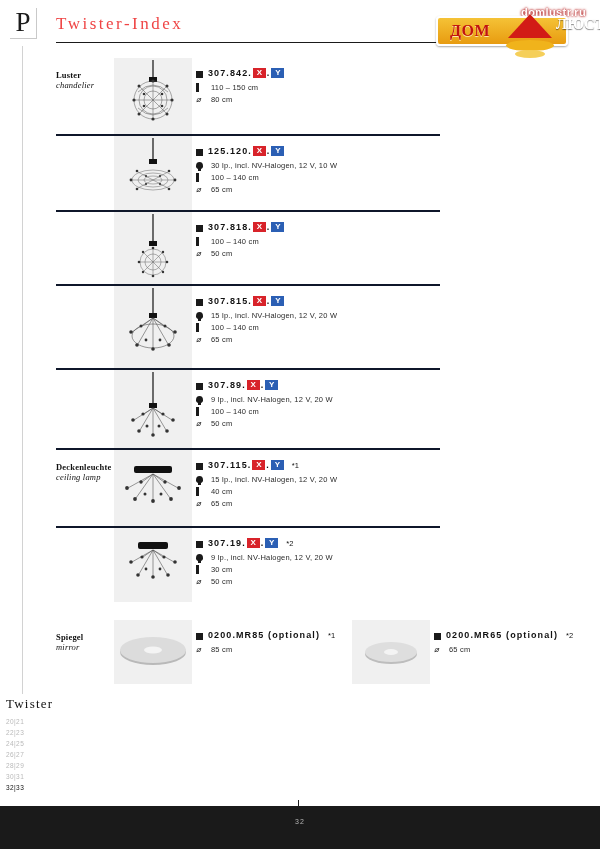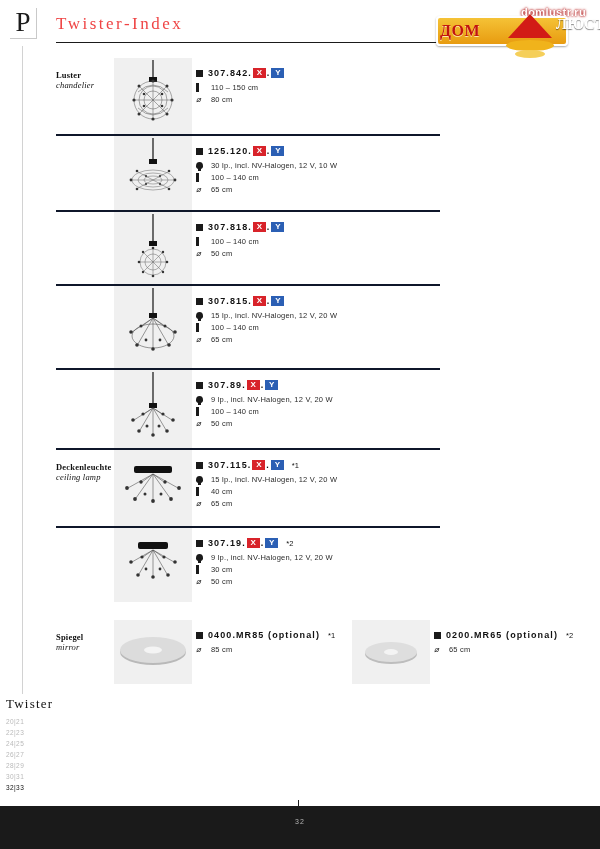--- a/index.html
+++ b/index.html
@@ -75,21 +75,21 @@
     left: 8px; top: 12px;
     width: 128px; height: 26px;
     background: linear-gradient(#f5c236, #e89b10);
     border: 2px solid #ffffff;
     border-radius: 4px;
     box-shadow: 0 1px 2px rgba(0,0,0,.35);
   }
   .wm-plate span {
     display: block;
     text-align: left;
-    padding-left: 2px;
+    padding-left: 12px;
     font-family: "Liberation Serif", serif;
     font-weight: bold;
     font-size: 16px;
     line-height: 26px;
     color: #c2140f;
     letter-spacing: .5px;
     text-shadow: 0 1px 0 #ffe9a8;
   }
   .wm-lamp {
     position: absolute;
@@ -158,21 +158,21 @@
     background: #f0f0f0;
     overflow: hidden;
   }
   .specs {
     position: absolute;
     left: 140px; top: 10px;
     width: 244px;
   }
   .code-line {
     display: flex;
-    align-items: center;
+    align-items: flex-end;
     margin-bottom: 5px;
   }
   .sq {
     display: inline-block;
     width: 7px; height: 7px;
     background: #1a1a1a;
     margin-right: 5px;
   }
   .code {
     font-family: "Liberation Sans", sans-serif;
@@ -741,21 +741,21 @@
       <svg class="lamp-svg" width="78" height="64" viewBox="0 0 78 64">
         <rect x="0" y="0" width="78" height="64" fill="#f0f0f0"></rect>
         <ellipse cx="39" cy="32" rx="33" ry="13" fill="#b9b9b9"></ellipse>
         <ellipse cx="39" cy="30" rx="33" ry="13" fill="#dcdcdc"></ellipse>
         <ellipse cx="39" cy="30" rx="9" ry="3.5" fill="#f4f4f4"></ellipse>
       </svg>
     </div>
     <div class="mirror-col" style="left:140px;width:200px;">
       <div class="code-line">
         <span class="sq"></span>
-        <span class="code">0400.MR85 (optional)</span>
+        <span class="code">0200.MR85 (optional)</span>
         <span class="note">*1</span>
       </div>
       <div class="spec">
         <span class="ic">
             <i class="ic-d">⌀</i>
           </span>
         <span>85 cm</span>
       </div>
     </div>
 

